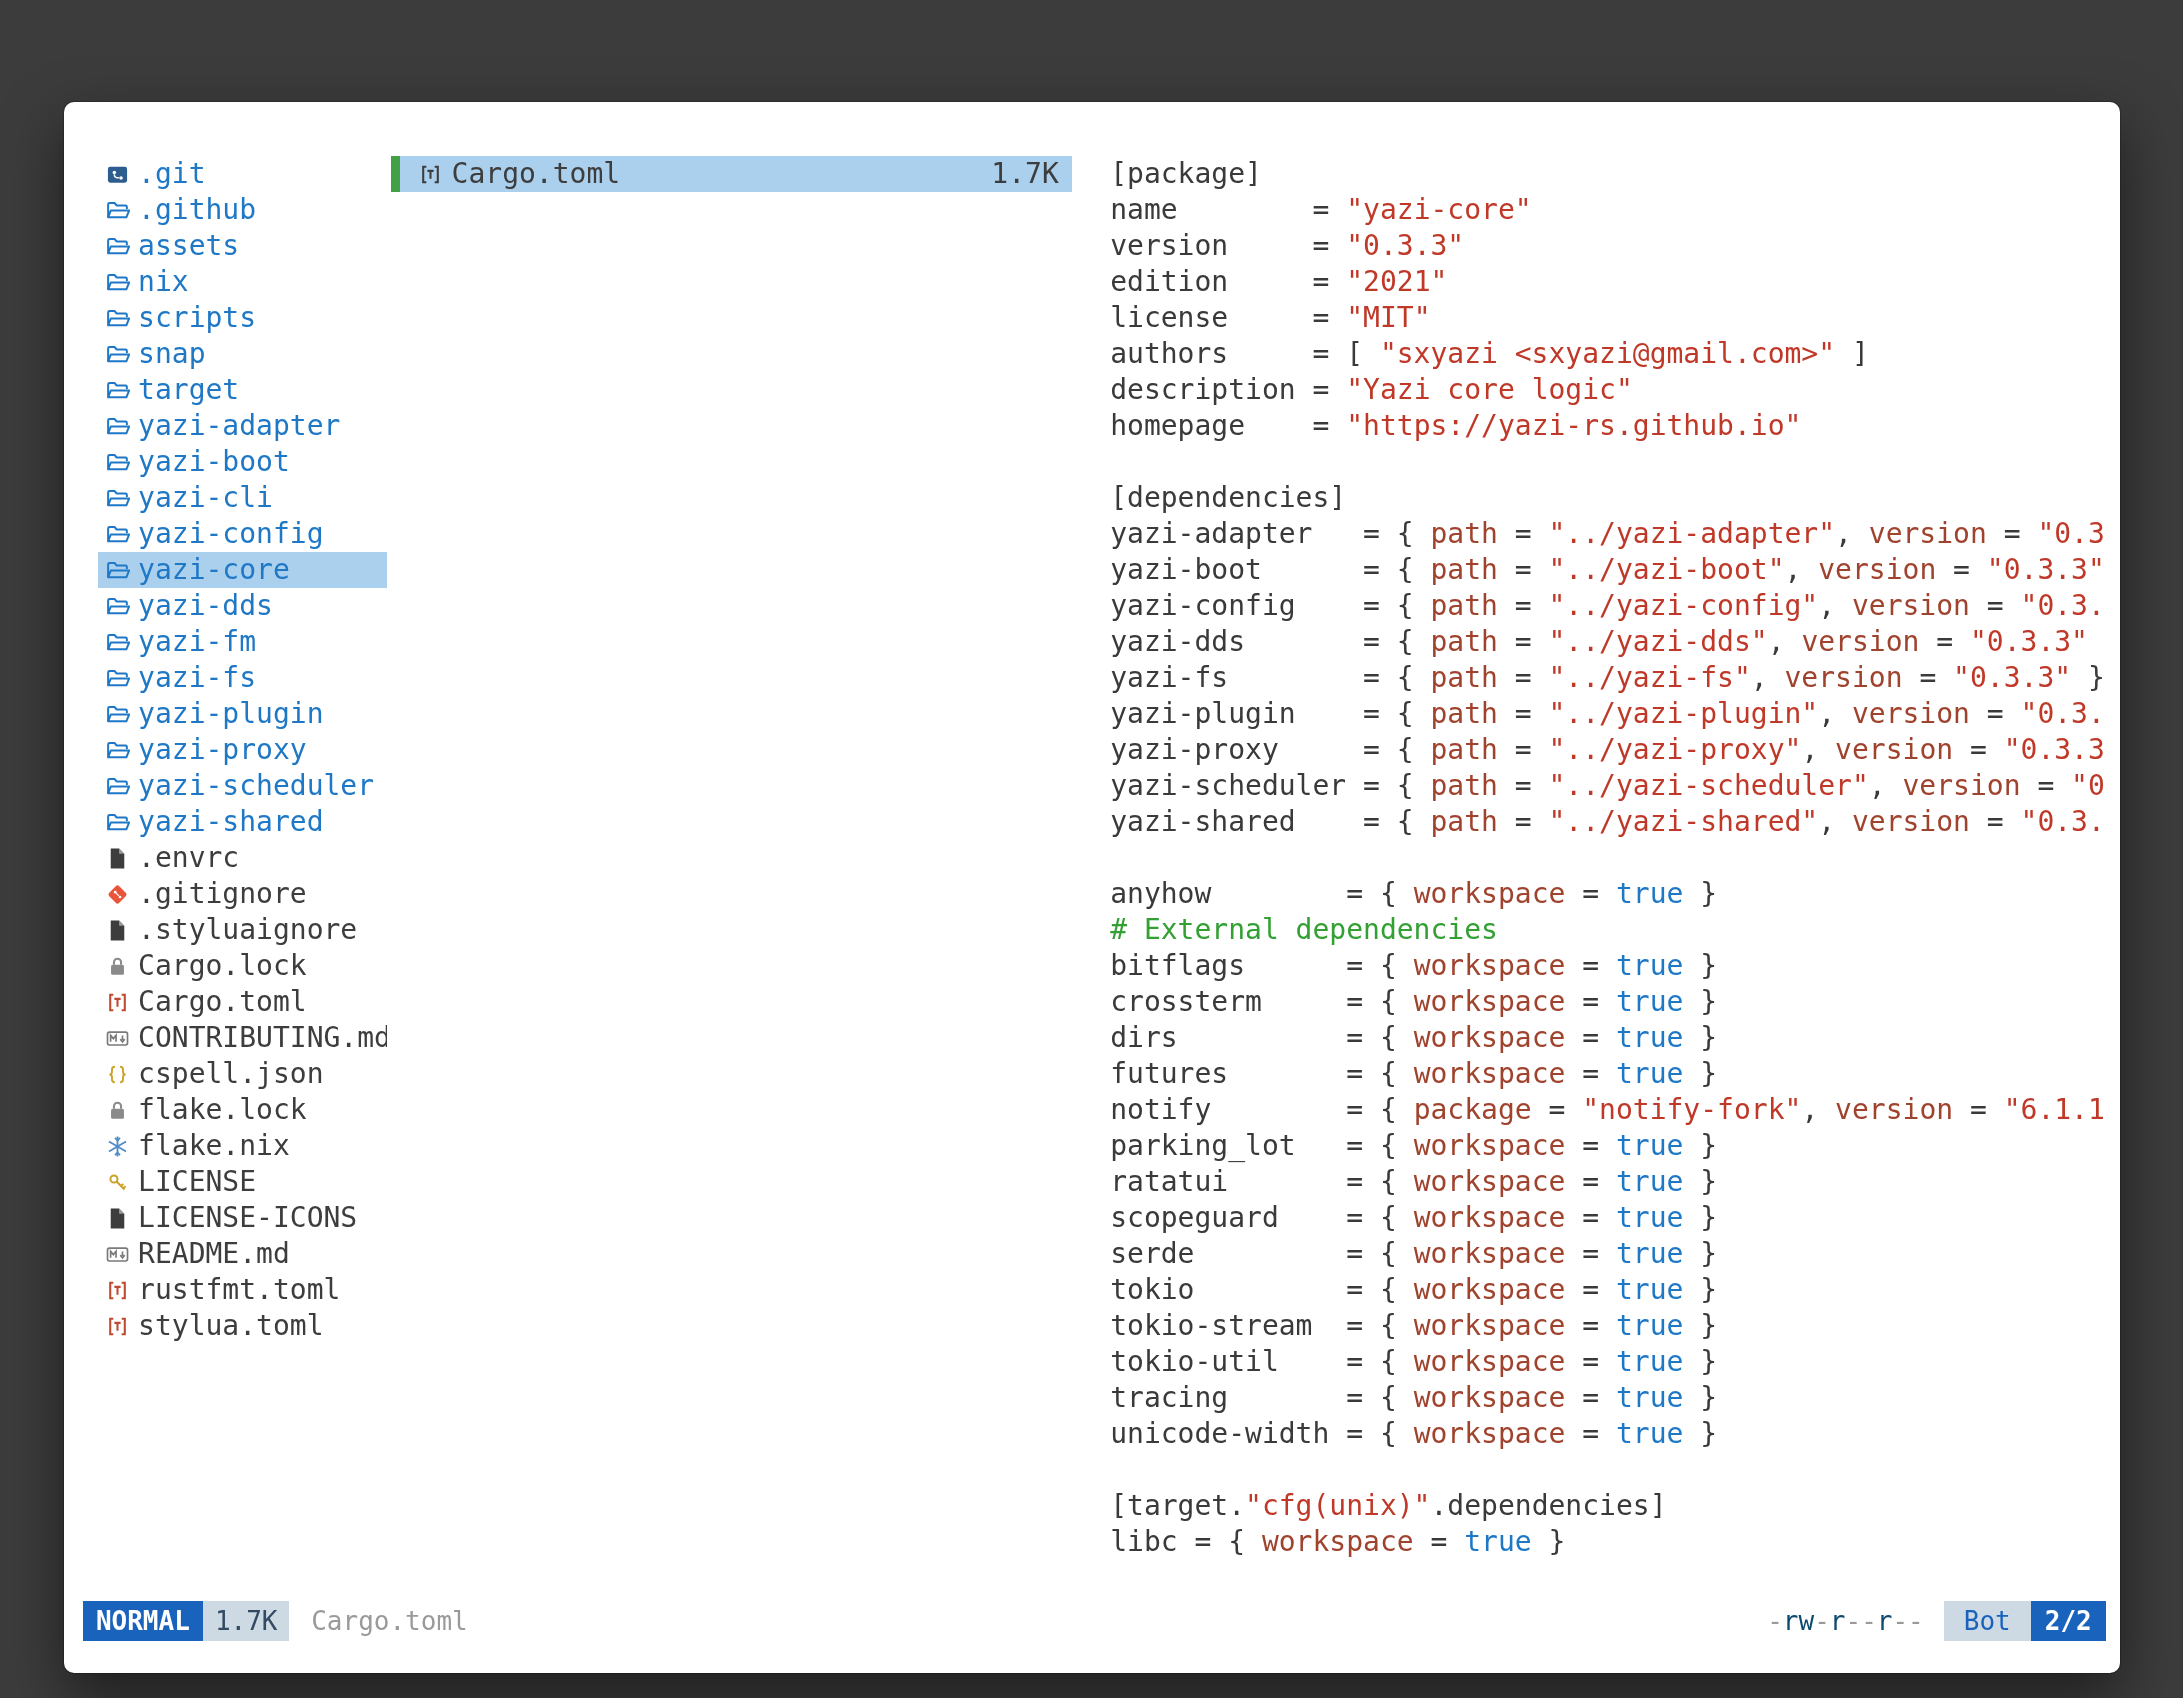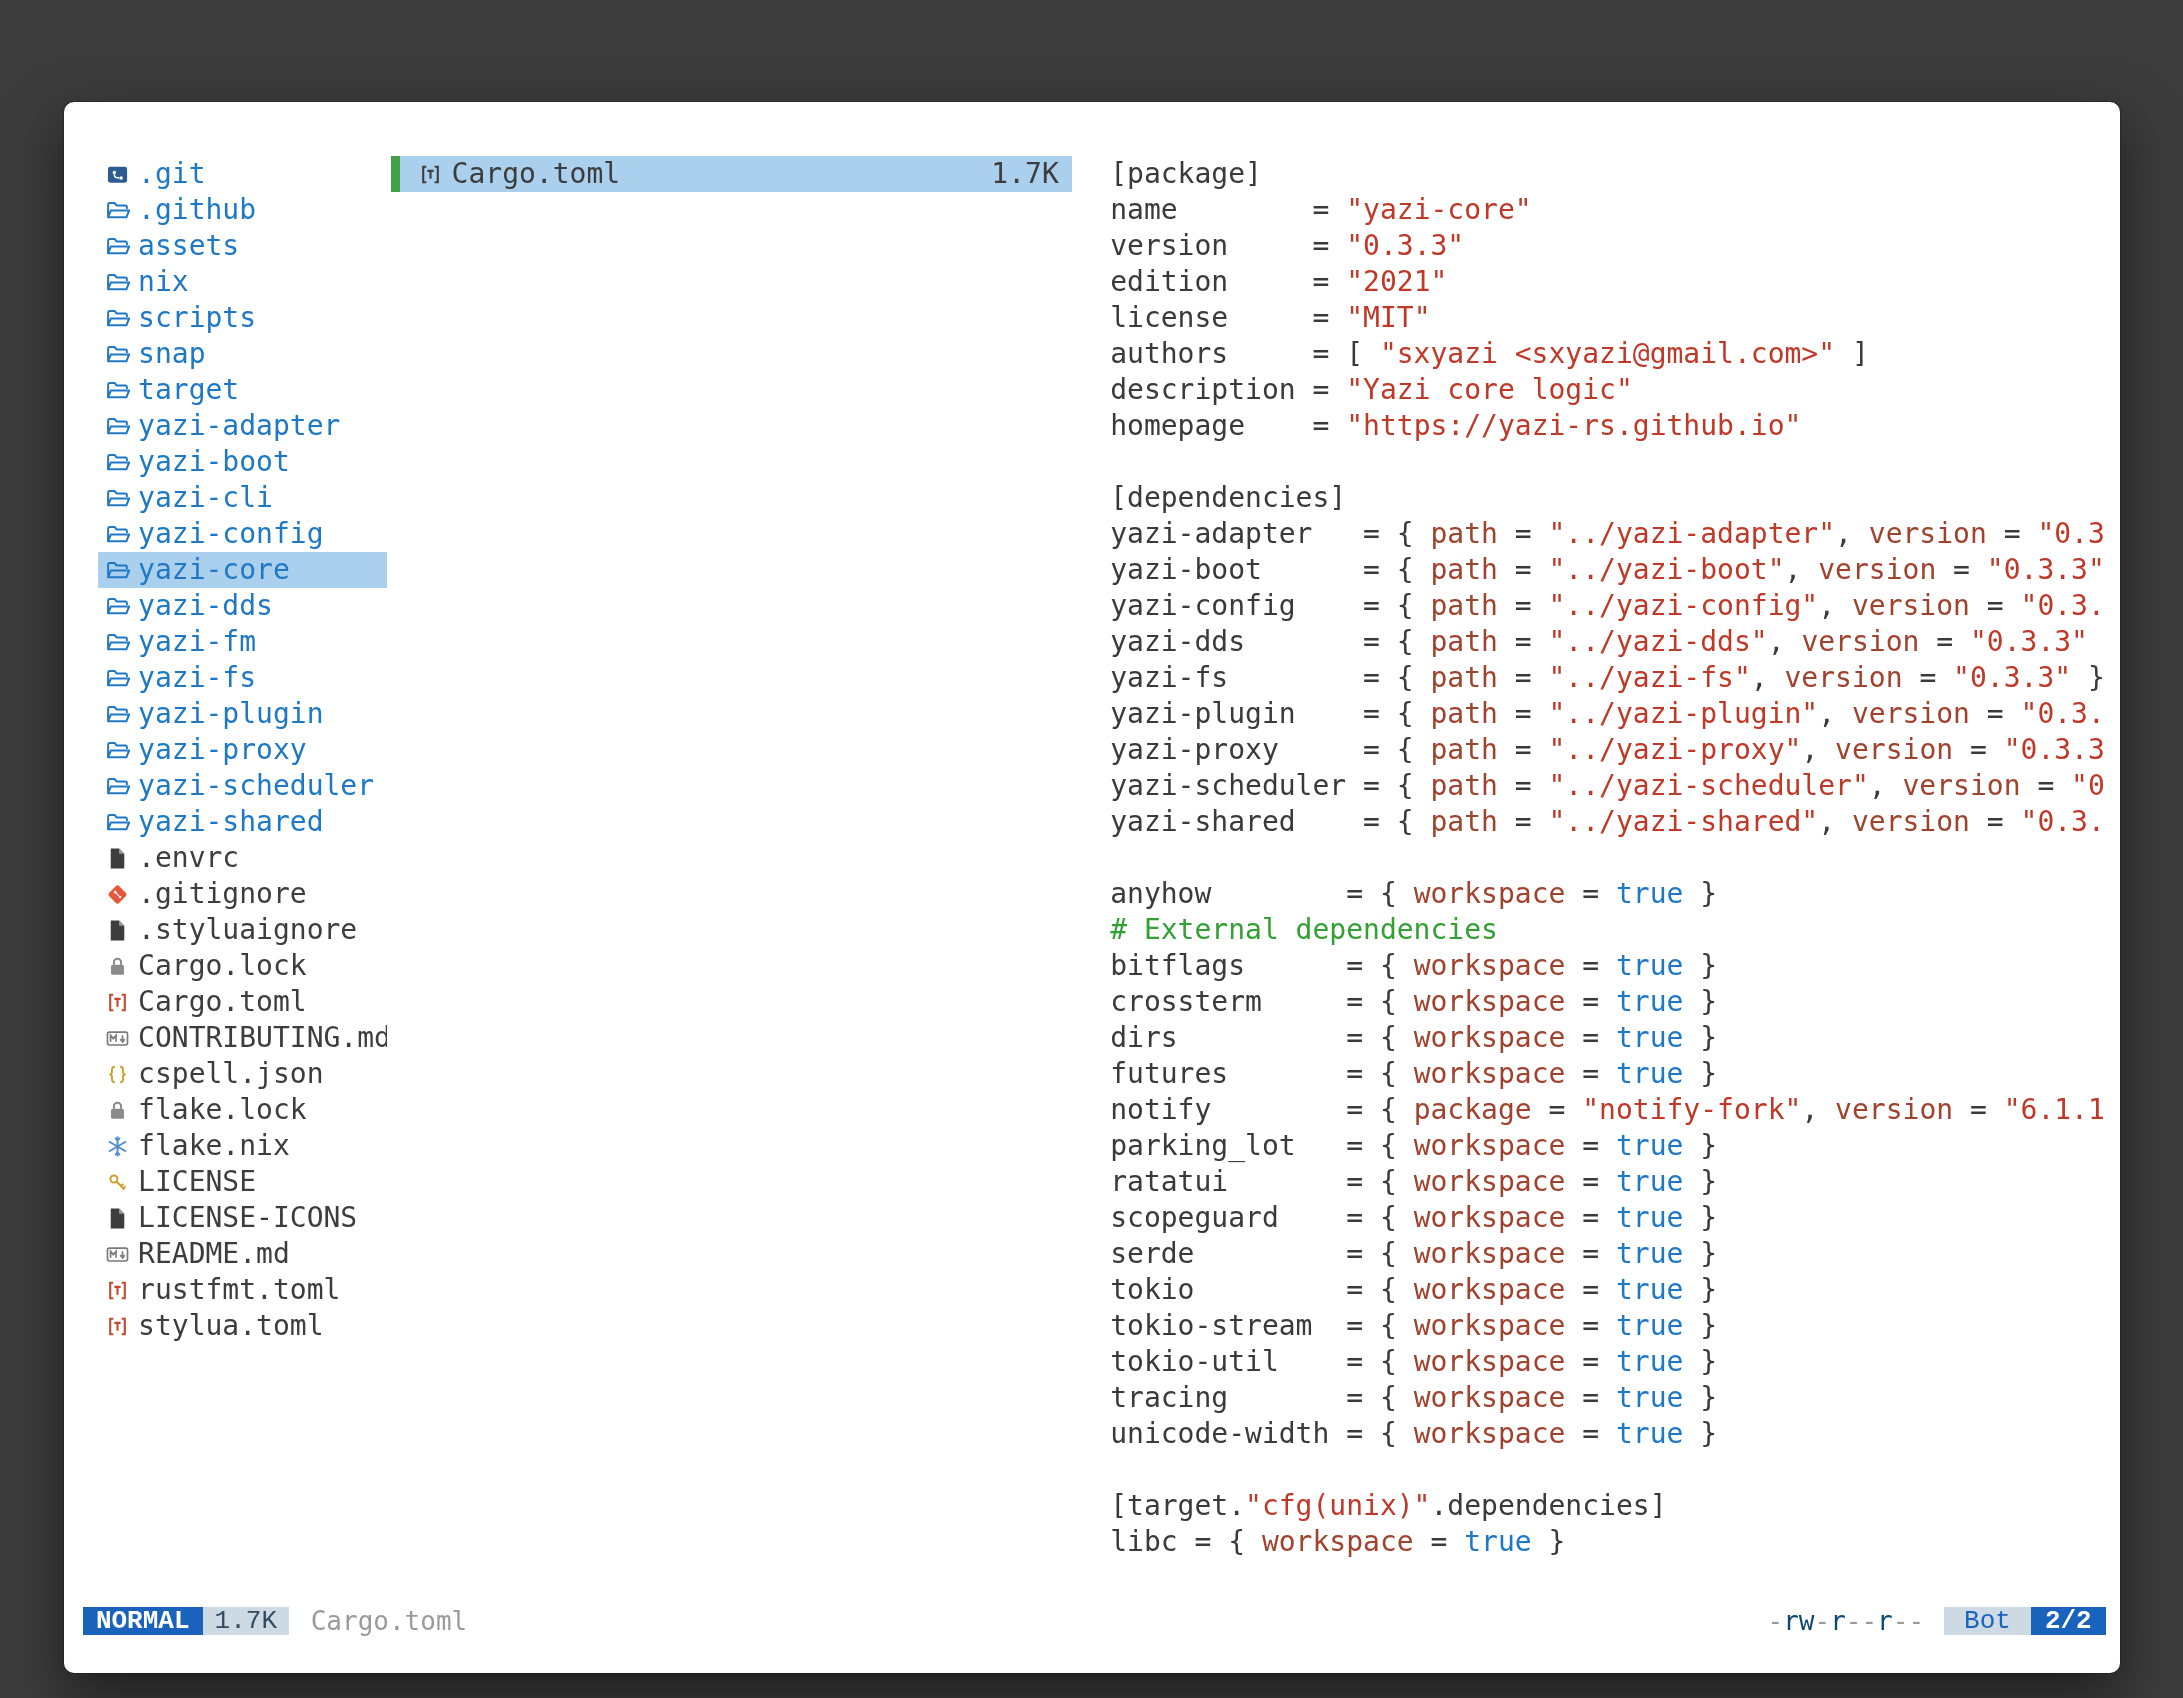--- a/index.html
+++ b/index.html
@@ -54,21 +54,21 @@
   .c-k{color:#a0432e;}
   .c-s{color:#bf3828;}
   .c-b{color:#1f78c6;}
   .c-g{color:#33a033;}
 
   .statusbar{
     position:absolute;left:18.5px;right:14.3px;bottom:35px;height:34px;
     display:flex;align-items:center;font-size:26px;
   }
   .sb-right{margin-left:auto;display:flex;align-items:center;}
-  .badge{height:28px;display:flex;align-items:center;font-family:Liberation Mono, monospace;}
+  .badge{height:40px;display:flex;align-items:center;}
   .mode-badge{background:#1a63bd;color:#ffffff;font-weight:700;padding:0 13.4px;}
   .size-badge{background:#cdd9e3;color:#324b63;padding:0 11.7px;}
   .sb-filename{color:#9a9a9a;margin-left:22px;}
   .perms{margin-right:20px;white-space:pre;}
   .p-dim{color:#9a9a9a;}
   .p-lit{color:#0c4a6e;}
   .bot-badge{background:#cdd9e3;color:#1a63bd;padding:0 20px;}
   .page-badge{background:#1a63bd;color:#ffffff;font-weight:700;padding:0 14px;}
 </style>
 </head>

